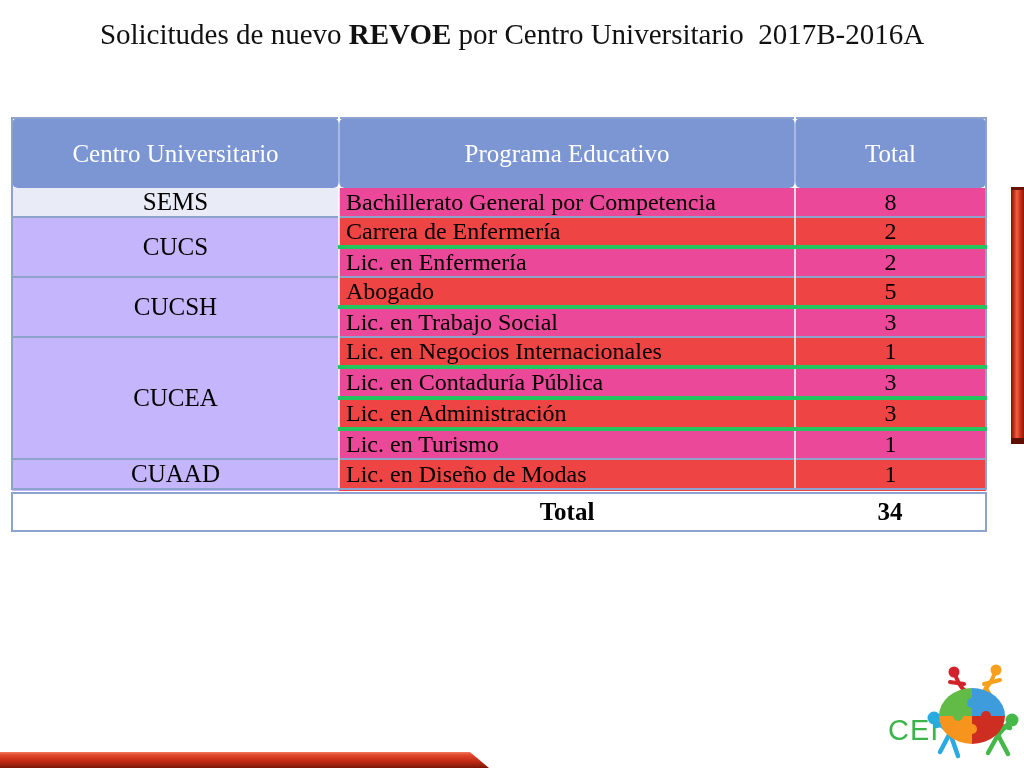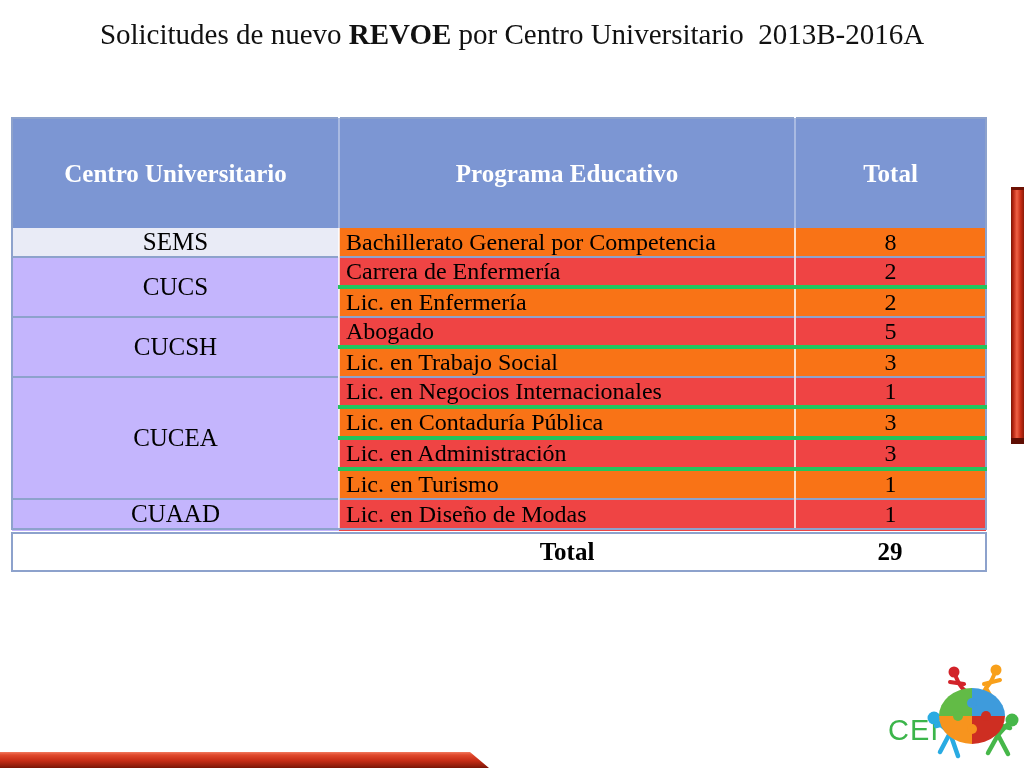--- a/index.html
+++ b/index.html
@@ -18,32 +18,33 @@
   .slide-title b{font-weight:bold;text-align:center;}
   
   .tbl-wrap{position:absolute;left:11px;top:117px;}
   table.revoe{
     border-collapse:collapse;table-layout:fixed;width:974px;
     border:2px solid #8DA2CC;
     font-size:24px;
   }
   table.revoe th,table.revoe td{box-sizing:border-box;padding:0 6px;}
   thead th{
-    background:#7C96D3;color:#ffffff;font-weight:bold;font-size:25px;
-    height:110px;text-align:center;
+    background:#7C96D3;color:#ffffff;font-weight:normal;font-size:25px;
+    height:70px;text-align:center;
     border-right:2px solid rgba(255,255,255,0.35);
+    border-radius:6px;
   }
   thead th:last-child{border-right:none;}
   tbody td{height:26px;}
   td.center-cell{text-align:center;font-size:25px;background:#c4b5fd;
     border-right:2px solid rgba(255,255,255,0.75);}
   td.prog-cell{text-align:left;padding-left:9px;
     border-right:2px solid rgba(255,255,255,0.75);}
   td.total-cell{text-align:center;}
-  tr.band td.prog-cell,tr.band td.total-cell{background:#f97316;}
+  tr.band td.prog-cell,tr.band td.total-cell{background:#ec4899;}
   tr.plain td.prog-cell,tr.plain td.total-cell{background:#ef4444;}
   tr.band td.center-cell.single{background:#E9EBF6;}
   tbody tr.group-start td{border-top:2px solid #8DA2CC;}
   tbody tr:first-child td{border-top:0;}
   tbody tr.row-inner td{border-top:4px solid #22c55e;}
   tfoot td{
     height:40px;border-top:6px double #8DA2CC;background:#ffffff;
     font-weight:bold;font-size:25px;
   }
   tfoot td.f-label,tfoot td.f-value{text-align:center;}
@@ -62,21 +63,21 @@
   .cei-text{
     position:absolute;left:888px;top:714px;
     font-family:"Liberation Sans","DejaVu Sans",sans-serif;
     font-size:29px;color:#3BB54A;letter-spacing:1px;
   }
   .cei-svg{position:absolute;left:920px;top:660px;width:104px;height:106px;}
 </style>
 </head>
 <body>
 
-<h1 class="slide-title"><span>Solicitudes de nuevo </span><b>REVOE</b><span> por Centro Universitario  2013B-2016A</span></h1>
+<h1 class="slide-title"><span>Solicitudes de nuevo </span><b>REVOE</b><span> por Centro Universitario  2017B-2016A</span></h1>
 
 <div class="tbl-wrap">
   <table class="revoe">
     <colgroup>
       <col style="width:327px">
         <col style="width:456px">
         <col style="width:191px">
     </colgroup>
     <thead>
       <tr>
@@ -129,21 +130,21 @@
         <tr class="group-start plain">
           <td class="center-cell single" rowspan="1">CUAAD</td>
           <td class="prog-cell">Lic. en Diseño de Modas</td>
           <td class="total-cell">1</td>
         </tr>
       </tbody>
     <tfoot>
       <tr>
         <td></td>
         <td class="f-label">Total</td>
-        <td class="f-value">29</td>
+        <td class="f-value">34</td>
       </tr>
     </tfoot>
   </table>
 </div>
 
 <div class="red-bar-v"></div>
 <div class="red-bar-h"></div>
 
 <div class="cei-text">CEI</div>
 <svg class="cei-svg" viewBox="0 0 104 106" aria-hidden="true">

